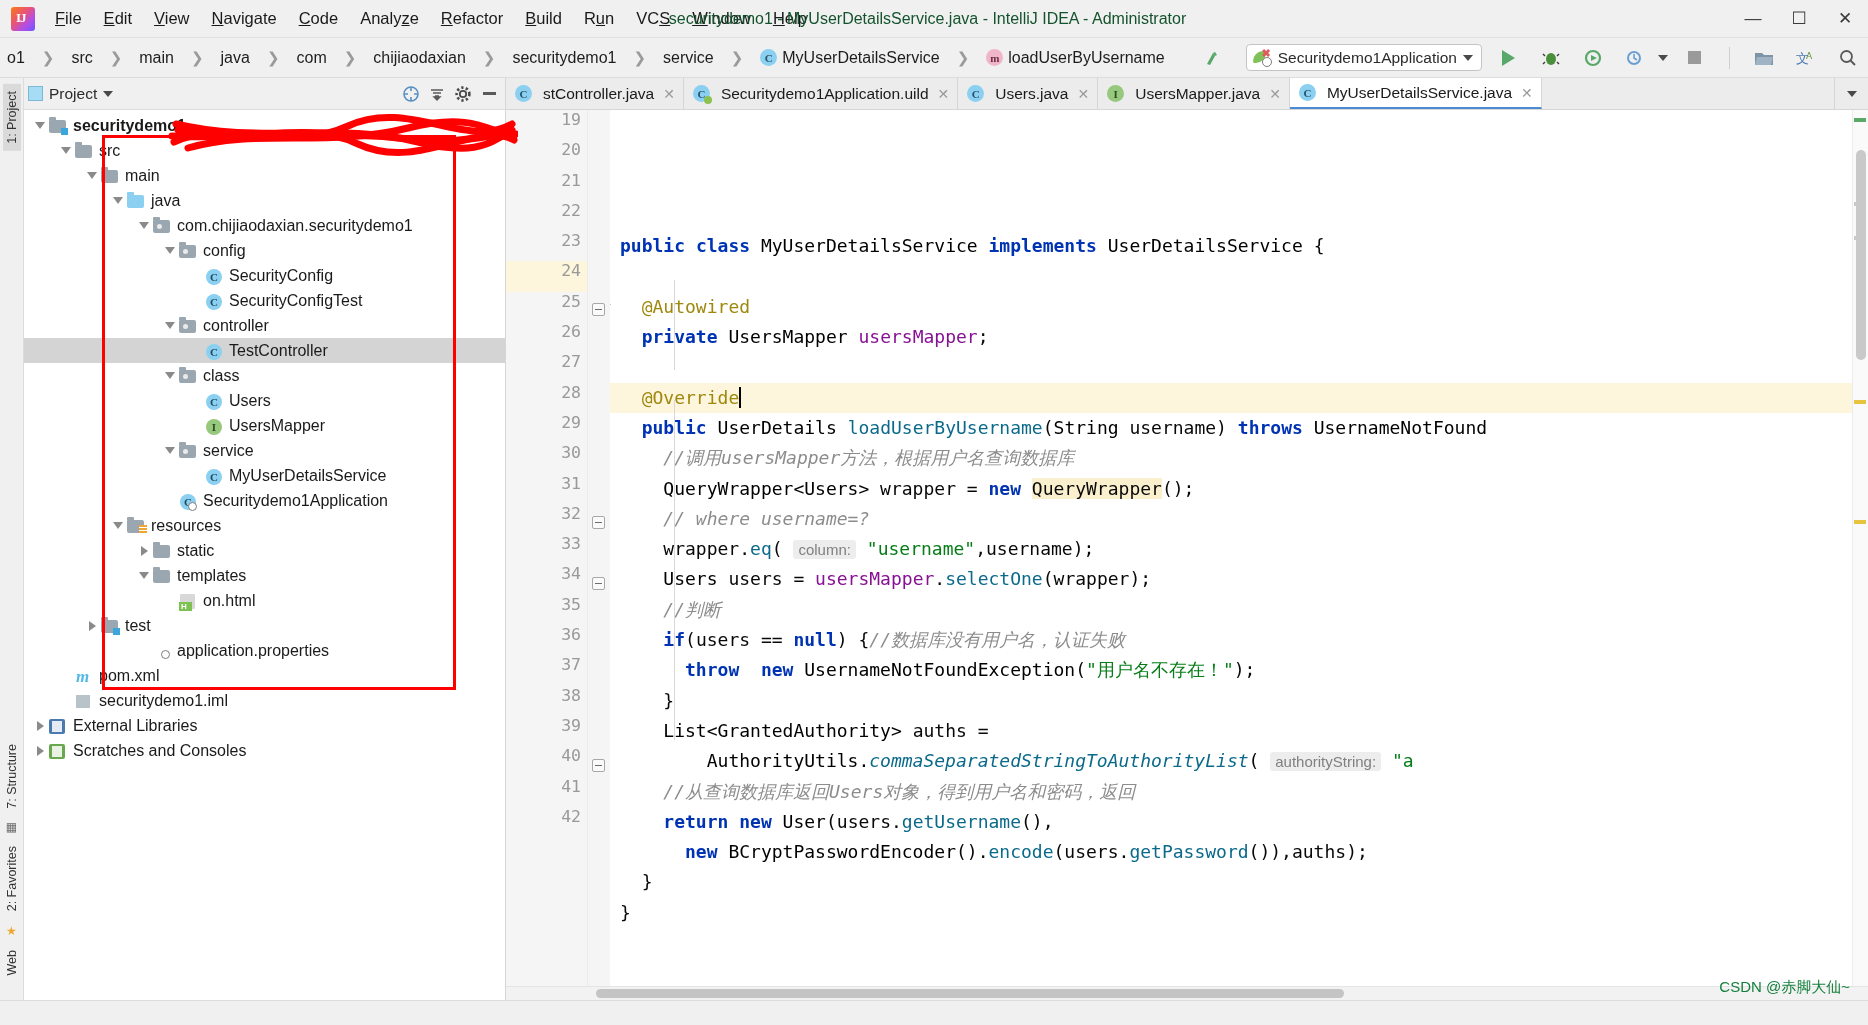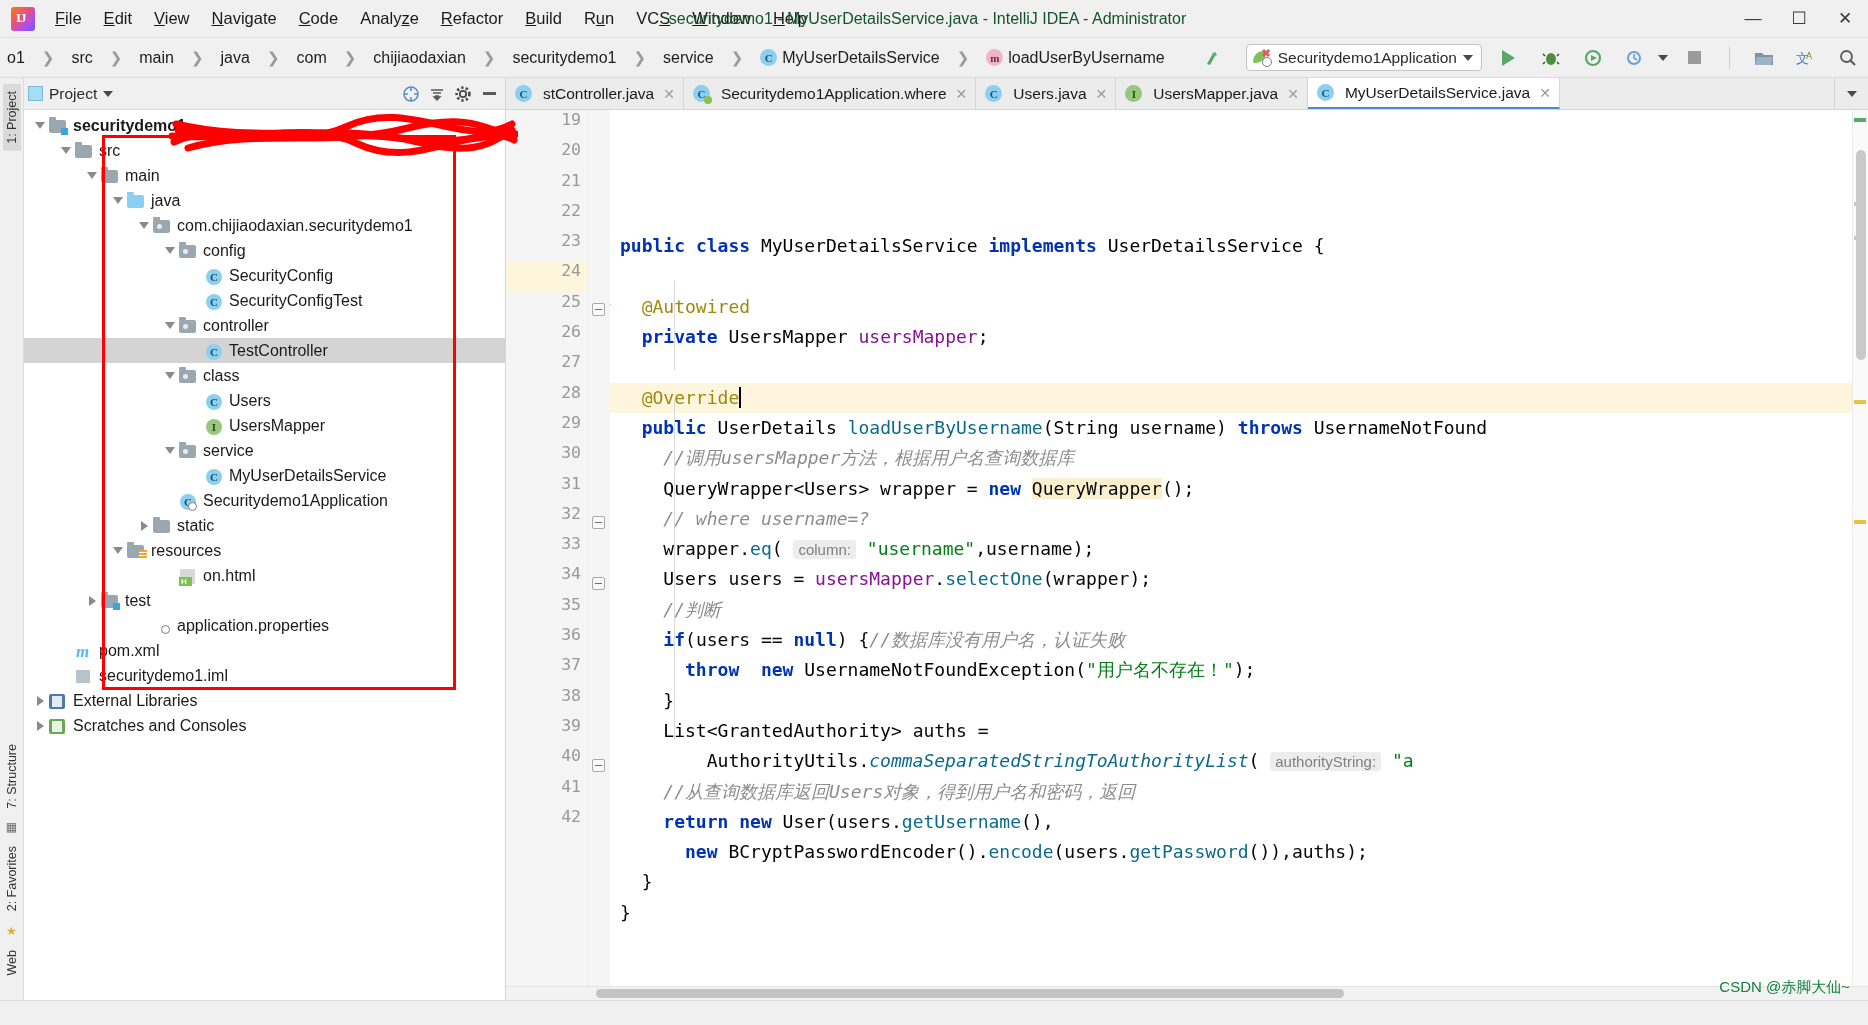--- a/index.html
+++ b/index.html
@@ -499,38 +499,48 @@
           </div>
           <div class="node">
             <span style="width:138px;flex:0 0 138px"></span>
             <span class="arr"></span>
             <span class="nic">
               <span class="cir spring">C<span class="spring-dot"></span></span>
             </span>
             <span class="lbl">Securitydemo1Application</span>
           </div>
           <div class="node">
+            <span style="width:86px;flex:0 0 86px"></span>
+            <span class="arr">
+              <span class="arr-d"></span>
+            </span>
+            <span class="nic">
+              <span class="fold res"></span>
+            </span>
+            <span class="lbl">resources</span>
+          </div>
+          <div class="node">
             <span style="width:112px;flex:0 0 112px"></span>
             <span class="arr">
               <span class="arr-r"></span>
             </span>
             <span class="nic">
               <span class="fold"></span>
             </span>
             <span class="lbl">static</span>
           </div>
           <div class="node">
-            <span style="width:86px;flex:0 0 86px"></span>
-            <span class="arr">
-              <span class="arr-d"></span>
-            </span>
-            <span class="nic">
-              <span class="fold res"></span>
-            </span>
-            <span class="lbl">resources</span>
+            <span style="width:112px;flex:0 0 112px"></span>
+            <span class="arr">
+              <span class="arr-d"></span>
+            </span>
+            <span class="nic">
+              <span class="fold"></span>
+            </span>
+            <span class="lbl">templates</span>
           </div>
           <div class="node">
             <span style="width:138px;flex:0 0 138px"></span>
             <span class="arr"></span>
             <span class="nic">
               <span class="html-ic"></span>
             </span>
             <span class="lbl">on.html</span>
           </div>
           <div class="node">
@@ -594,21 +604,21 @@
 
     <div class="editor-wrap">
       <div class="tabs" id="tabs">
           <div class="tab">
             <span class="badge-ic badge-c">C</span>
             <span>stController.java</span>
             <span class="x">✕</span>
           </div>
           <div class="tab">
             <span class="badge-ic badge-c" style="position:relative;">C<span style="position:absolute;right:-2px;bottom:-2px;width:8px;height:8px;border-radius:50%;background:#8cc152;"></span></span>
-            <span>Securitydemo1Application.where</span>
+            <span>Securitydemo1Application.uild</span>
             <span class="x">✕</span>
           </div>
           <div class="tab">
             <span class="badge-ic badge-c">C</span>
             <span>Users.java</span>
             <span class="x">✕</span>
           </div>
           <div class="tab">
             <span class="badge-ic" style="background:#96c97d;color:#2d4a1f;">I</span>
             <span>UsersMapper.java</span>

